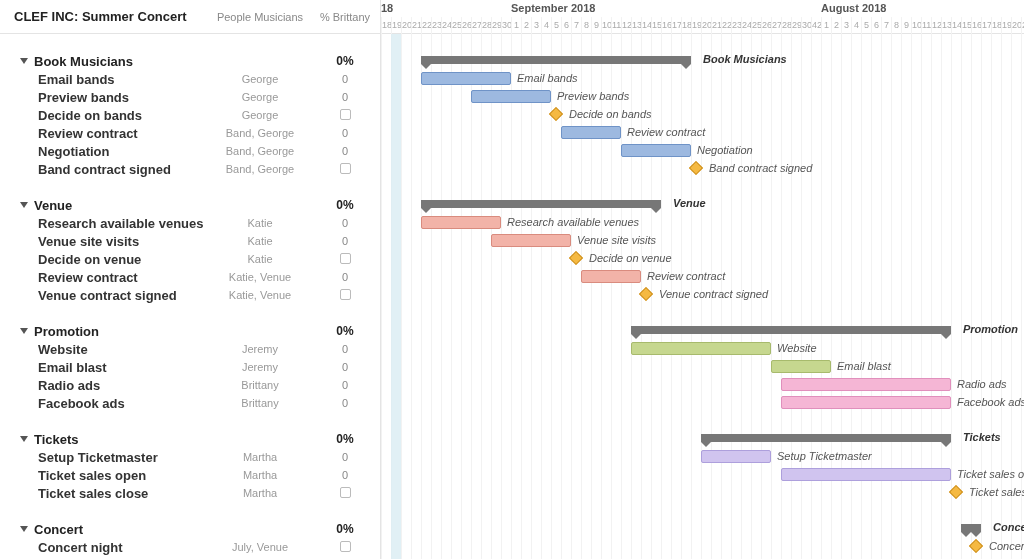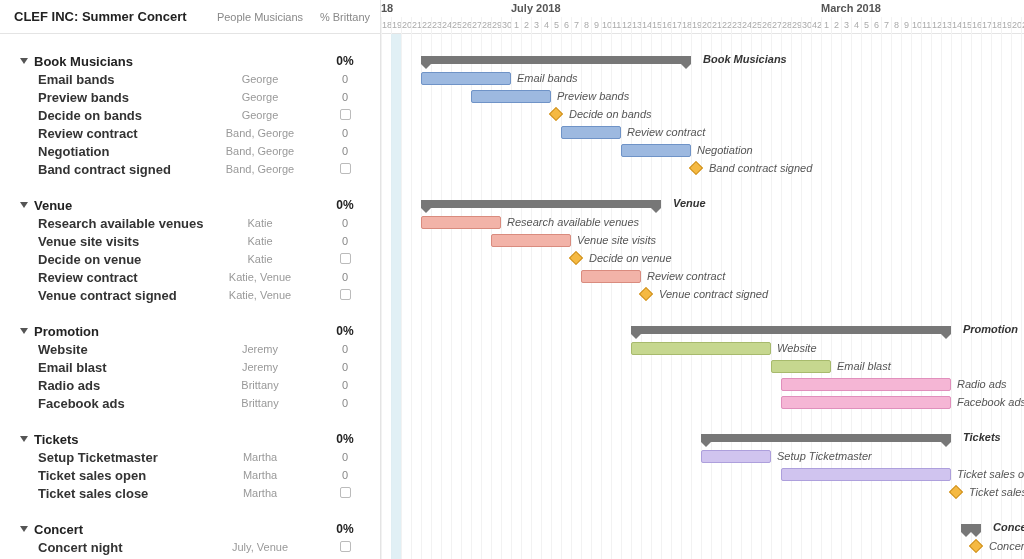--- a/index.html
+++ b/index.html
@@ -318,22 +318,22 @@
       <div class="row child-row">
       <div class="col-task">Concert night</div>
       <div class="col-people">July, Venue</div>
       <div class="col-pct"><span class="pct-box"></span></div>
     </div>
       <div class="spacer-row"></div>
     </div>
   <div class="right">
     <div class="timeline-header" id="tl-head">
         <div class="month-label" style="left:0px">18</div>
-        <div class="month-label" style="left:130px">July 2018</div>
-        <div class="month-label" style="left:440px">March 2018</div>
+        <div class="month-label" style="left:130px">September 2018</div>
+        <div class="month-label" style="left:440px">August 2018</div>
         <div class="day-row">
           <div class="day-cell" style="width:10px">18</div>
           <div class="day-cell" style="width:10px">19</div>
           <div class="day-cell" style="width:10px">20</div>
           <div class="day-cell" style="width:10px">21</div>
           <div class="day-cell" style="width:10px">22</div>
           <div class="day-cell" style="width:10px">23</div>
           <div class="day-cell" style="width:10px">24</div>
           <div class="day-cell" style="width:10px">25</div>
           <div class="day-cell" style="width:10px">26</div>

